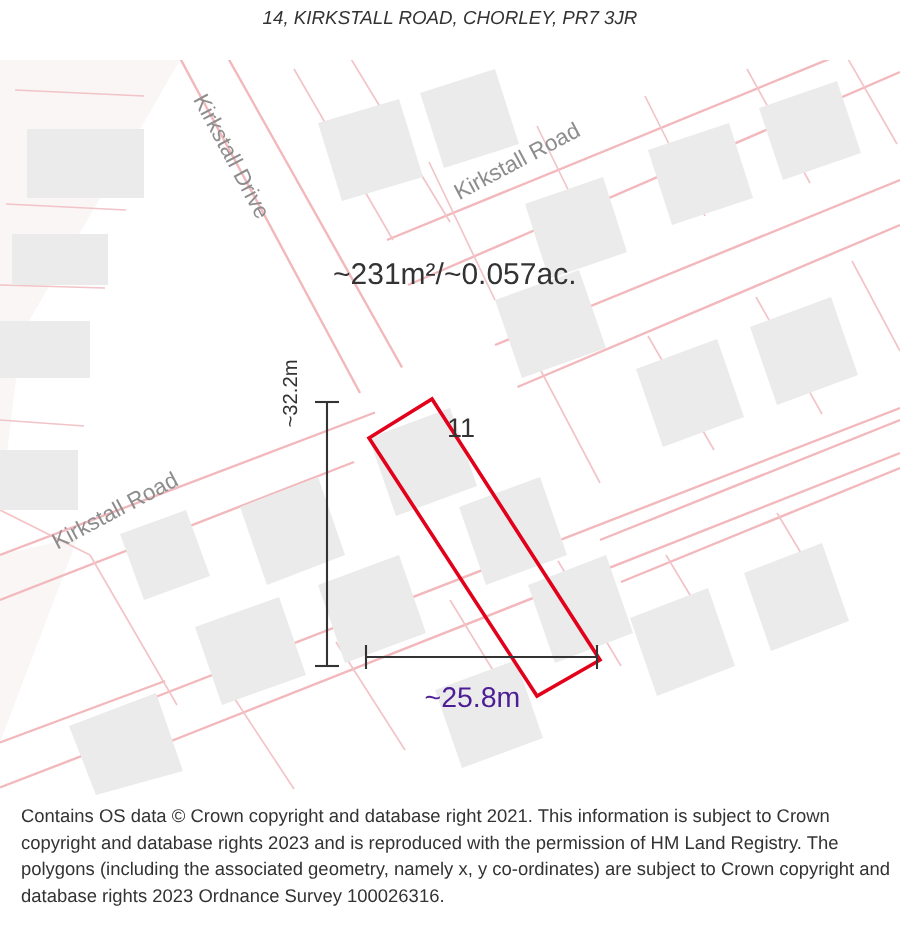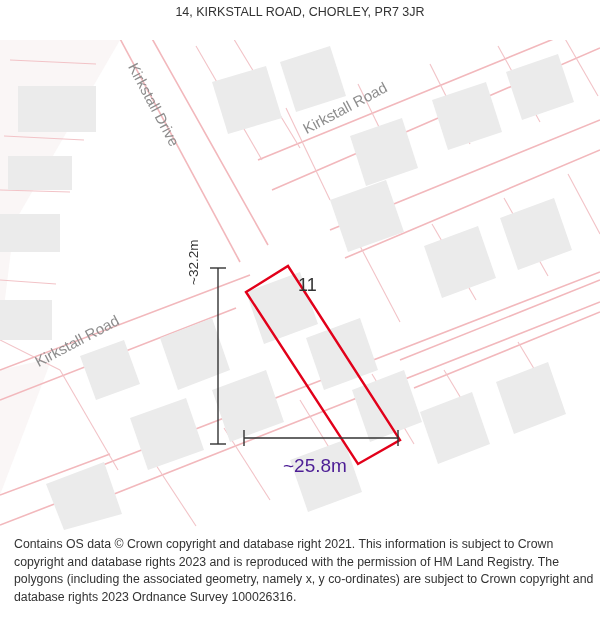--- a/index.html
+++ b/index.html
@@ -25,20 +25,21 @@
     width: 600px;
     height: 40px;
     text-align: center;
     padding-top: 4px;
   }
   .header .title {
     font-size: 12.5px;
     color: #333;
     line-height: 16px;
     display: block;
+    font-style: italic;
   }
   .header .subtitle {
     font-size: 12.5px;
     color: #333;
     line-height: 16px;
     display: block;
   }
 
   
   .map-wrap {
@@ -219,20 +220,21 @@
 
       <g stroke="#333333" stroke-width="1.4">
         <line x1="244" y1="398" x2="398" y2="398"></line>
         <line x1="244" y1="390" x2="244" y2="406"></line>
         <line x1="398" y1="390" x2="398" y2="406"></line>
       </g>
     </svg>
   </div>
 
   <div class="map-overlay">
+    <span class="area-label">~231m²/~0.057ac.</span>
     <span class="plot-number">11</span>
     <span class="dim-vert">~32.2m</span>
     <span class="dim-horiz">~25.8m</span>
     <span class="street-label street-1">Kirkstall Drive</span>
     <span class="street-label street-2">Kirkstall Road</span>
     <span class="street-label street-3">Kirkstall Road</span>
   </div>
 
   <div class="footer">
     <p>Contains OS data © Crown copyright and database right 2021. This information is subject to Crown copyright and database rights 2023 and is reproduced with the permission of HM Land Registry. The polygons (including the associated geometry, namely x, y co-ordinates) are subject to Crown copyright and database rights 2023 Ordnance Survey 100026316.</p>

